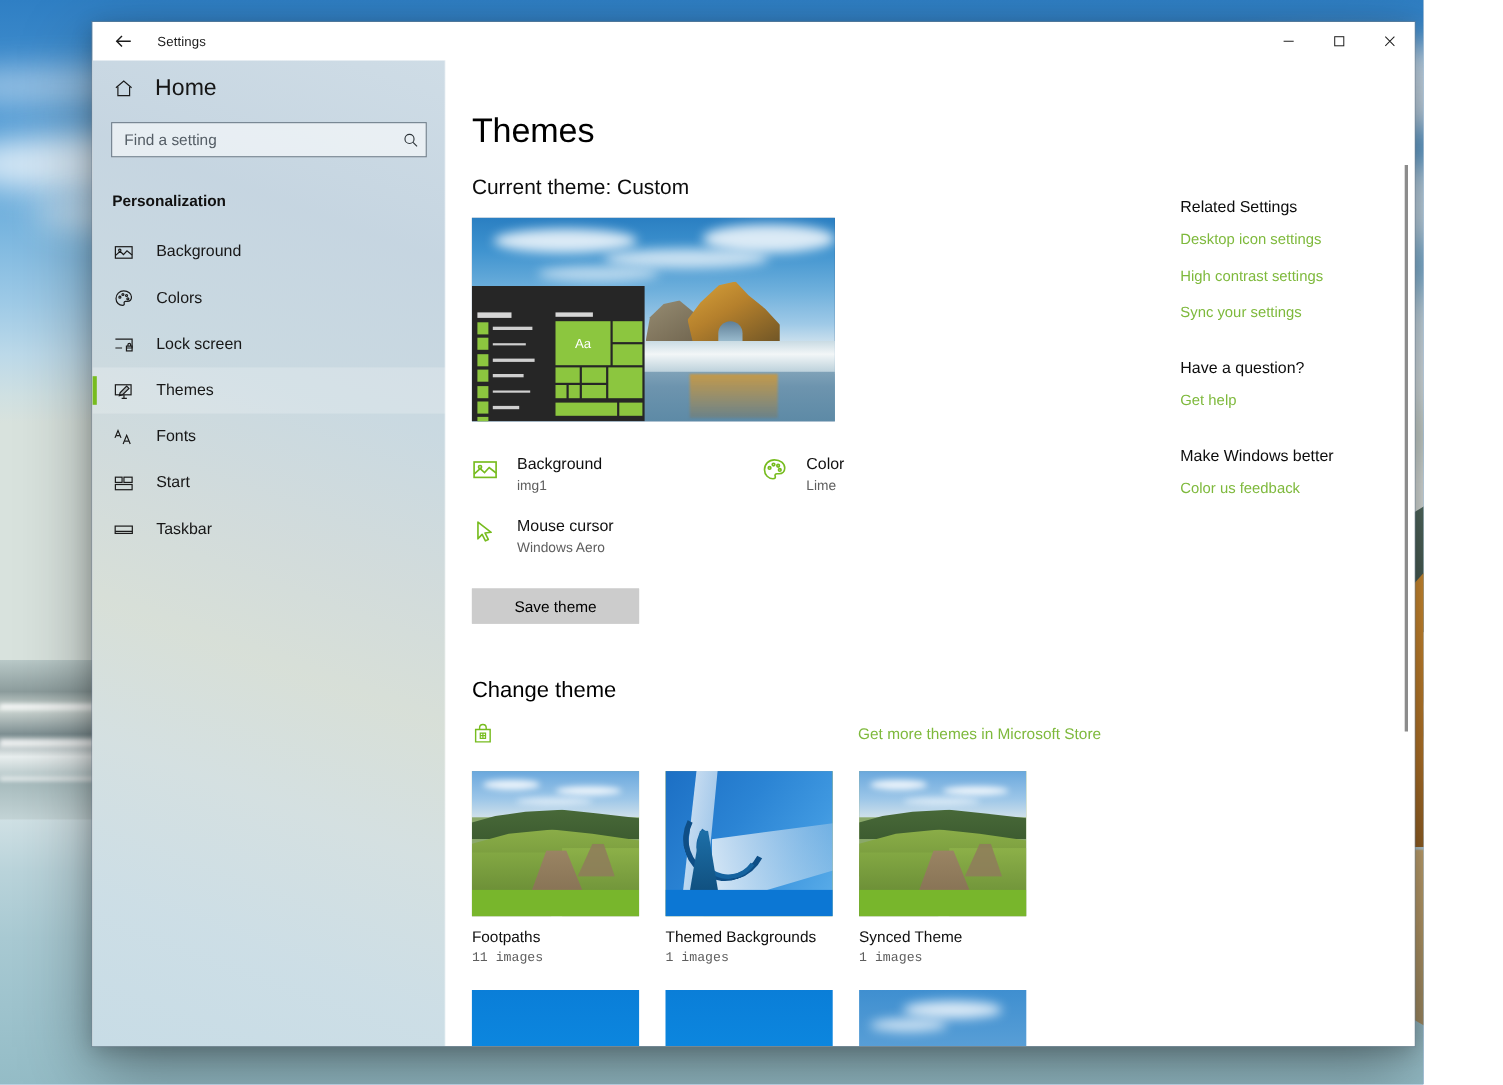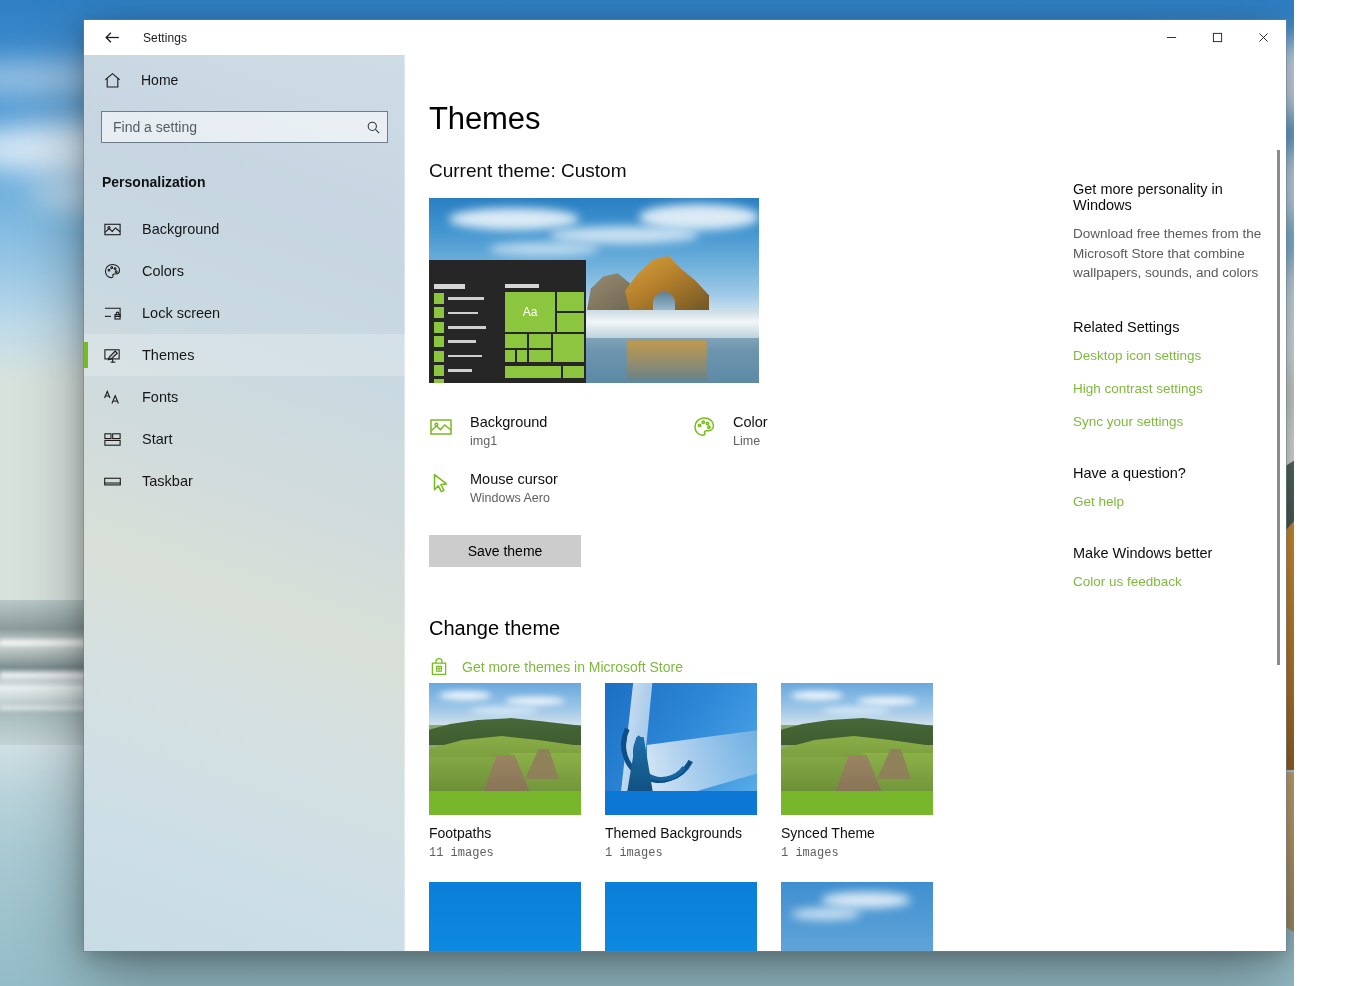--- a/index.html
+++ b/index.html
@@ -180,21 +180,21 @@
   }
 
   .nav-home {
     display: flex; align-items: center; gap: 18px;
     height: 40px;
     padding-left: 17px;
     margin-bottom: 11px;
   }
   .nav-home .ico { width: 22px; display:flex; align-items:center; justify-content:center; color:#1b1b1b; }
   .nav-home .ico svg { width: 19px; height: 19px; }
-  .nav-home .lbl { font-size: 14px; color: #161616; }
+  .nav-home .lbl { font-size: 21px; color: #161616; }
 
   .search-wrap {
     margin: 0 17px 0 17px;
     height: 32px;
     background: rgba(255,255,255,0.58);
     border: 1px solid #6e7d8a;
     display: flex; align-items: center;
     padding: 0 6px 0 11px;
   }
   .search-wrap input {
@@ -384,21 +384,22 @@
 
   h2.section-title {
     font-size: 20px;
     font-weight: normal;
     color: #000;
     margin-top: 50px;
     margin-bottom: 17px;
   }
   .store-link {
     display: flex; align-items: center; gap: 13px;
-    margin-bottom: 6px;
+    margin-bottom: 24px;
+    justify-content: space-between;
   }
   .store-ico { width: 20px; height: 20px; color: #77bc1f; }
   .store-ico svg { width: 20px; height: 20px; }
   .store-lbl { font-size: 14px; color: #7eb93c; }
 
   .theme-grid {
     display: grid;
     grid-template-columns: repeat(3, 152px);
     column-gap: 24px;
     row-gap: 22px;
@@ -890,24 +891,20 @@
                 <div class="tc-img" style="background:linear-gradient(to bottom,#3f8fd0,#7fb6df)" data-interactable="false">
                   <div class="cloud" style="position:absolute;left:40px;top:10px;width:90px;height:16px;background:rgba(255,255,255,.8);filter:blur(5px)"></div>
                   <div class="cloud" style="position:absolute;left:10px;top:26px;width:70px;height:12px;background:rgba(255,255,255,.7);filter:blur(5px)"></div>
                 </div>
               </div>
             </div>
           </div>
 
           <div id="content-aside" data-interactable="false">
 
-            <div class="aside-group" data-interactable="false">
-              <div class="aside-h" data-interactable="false">Get more personality in Windows</div>
-              <div class="aside-p" data-interactable="false">Download free themes from the Microsoft Store that combine wallpapers, sounds, and colors</div>
-            </div>
 
             <div class="aside-group" data-interactable="false">
               <div class="aside-h tight" data-interactable="false">Related Settings</div>
               <a class="aside-link" data-interactable="true">Desktop icon settings</a>
               <a class="aside-link" data-interactable="true">High contrast settings</a>
               <a class="aside-link" data-interactable="true">Sync your settings</a>
             </div>
 
             <div class="aside-group" data-interactable="false">
               <div class="aside-h tight" data-interactable="false">Have a question?</div>

